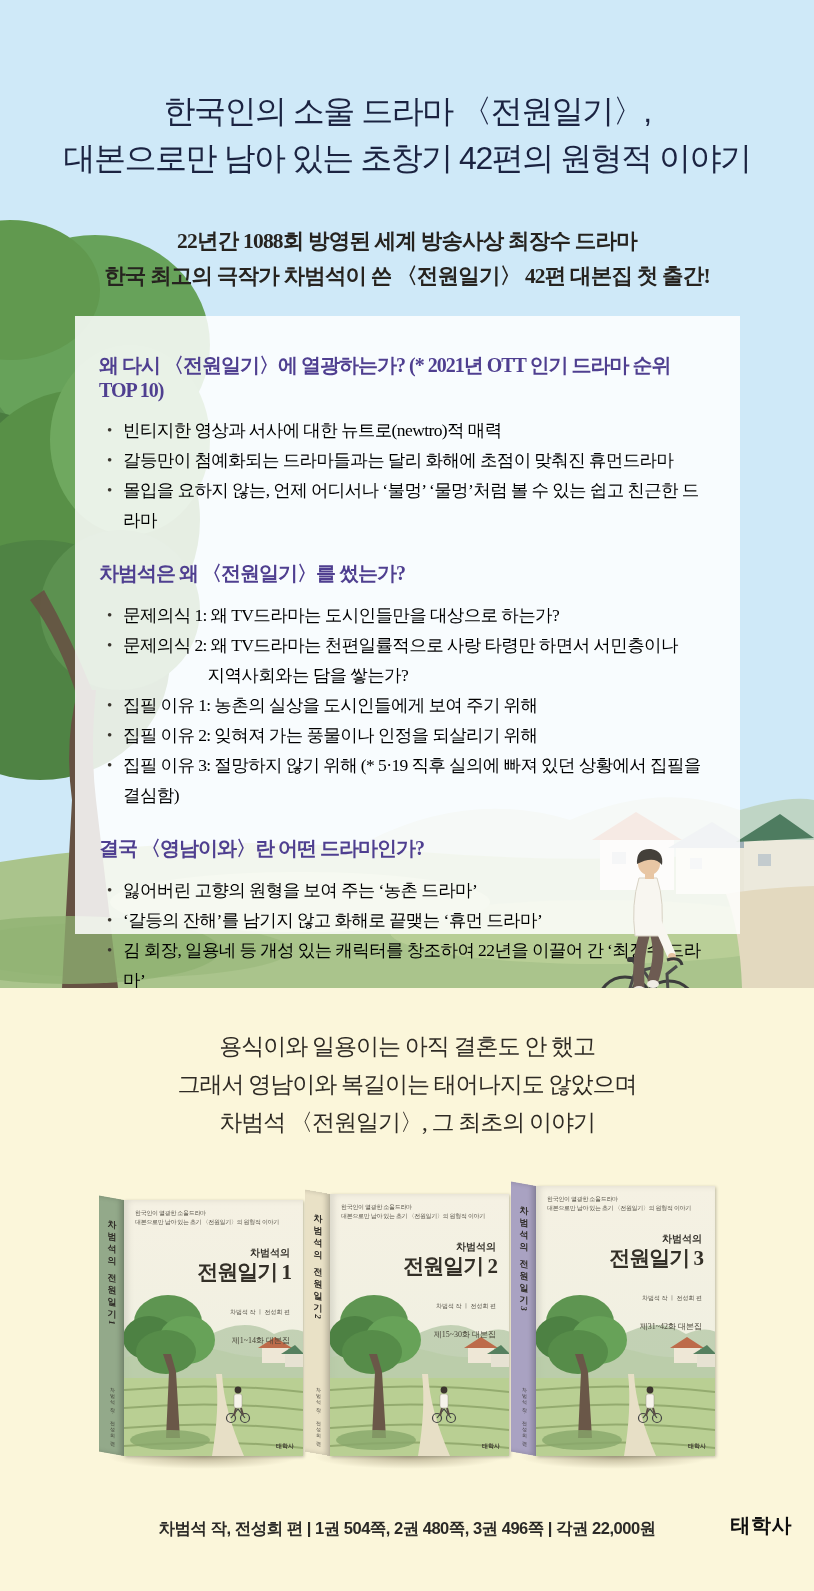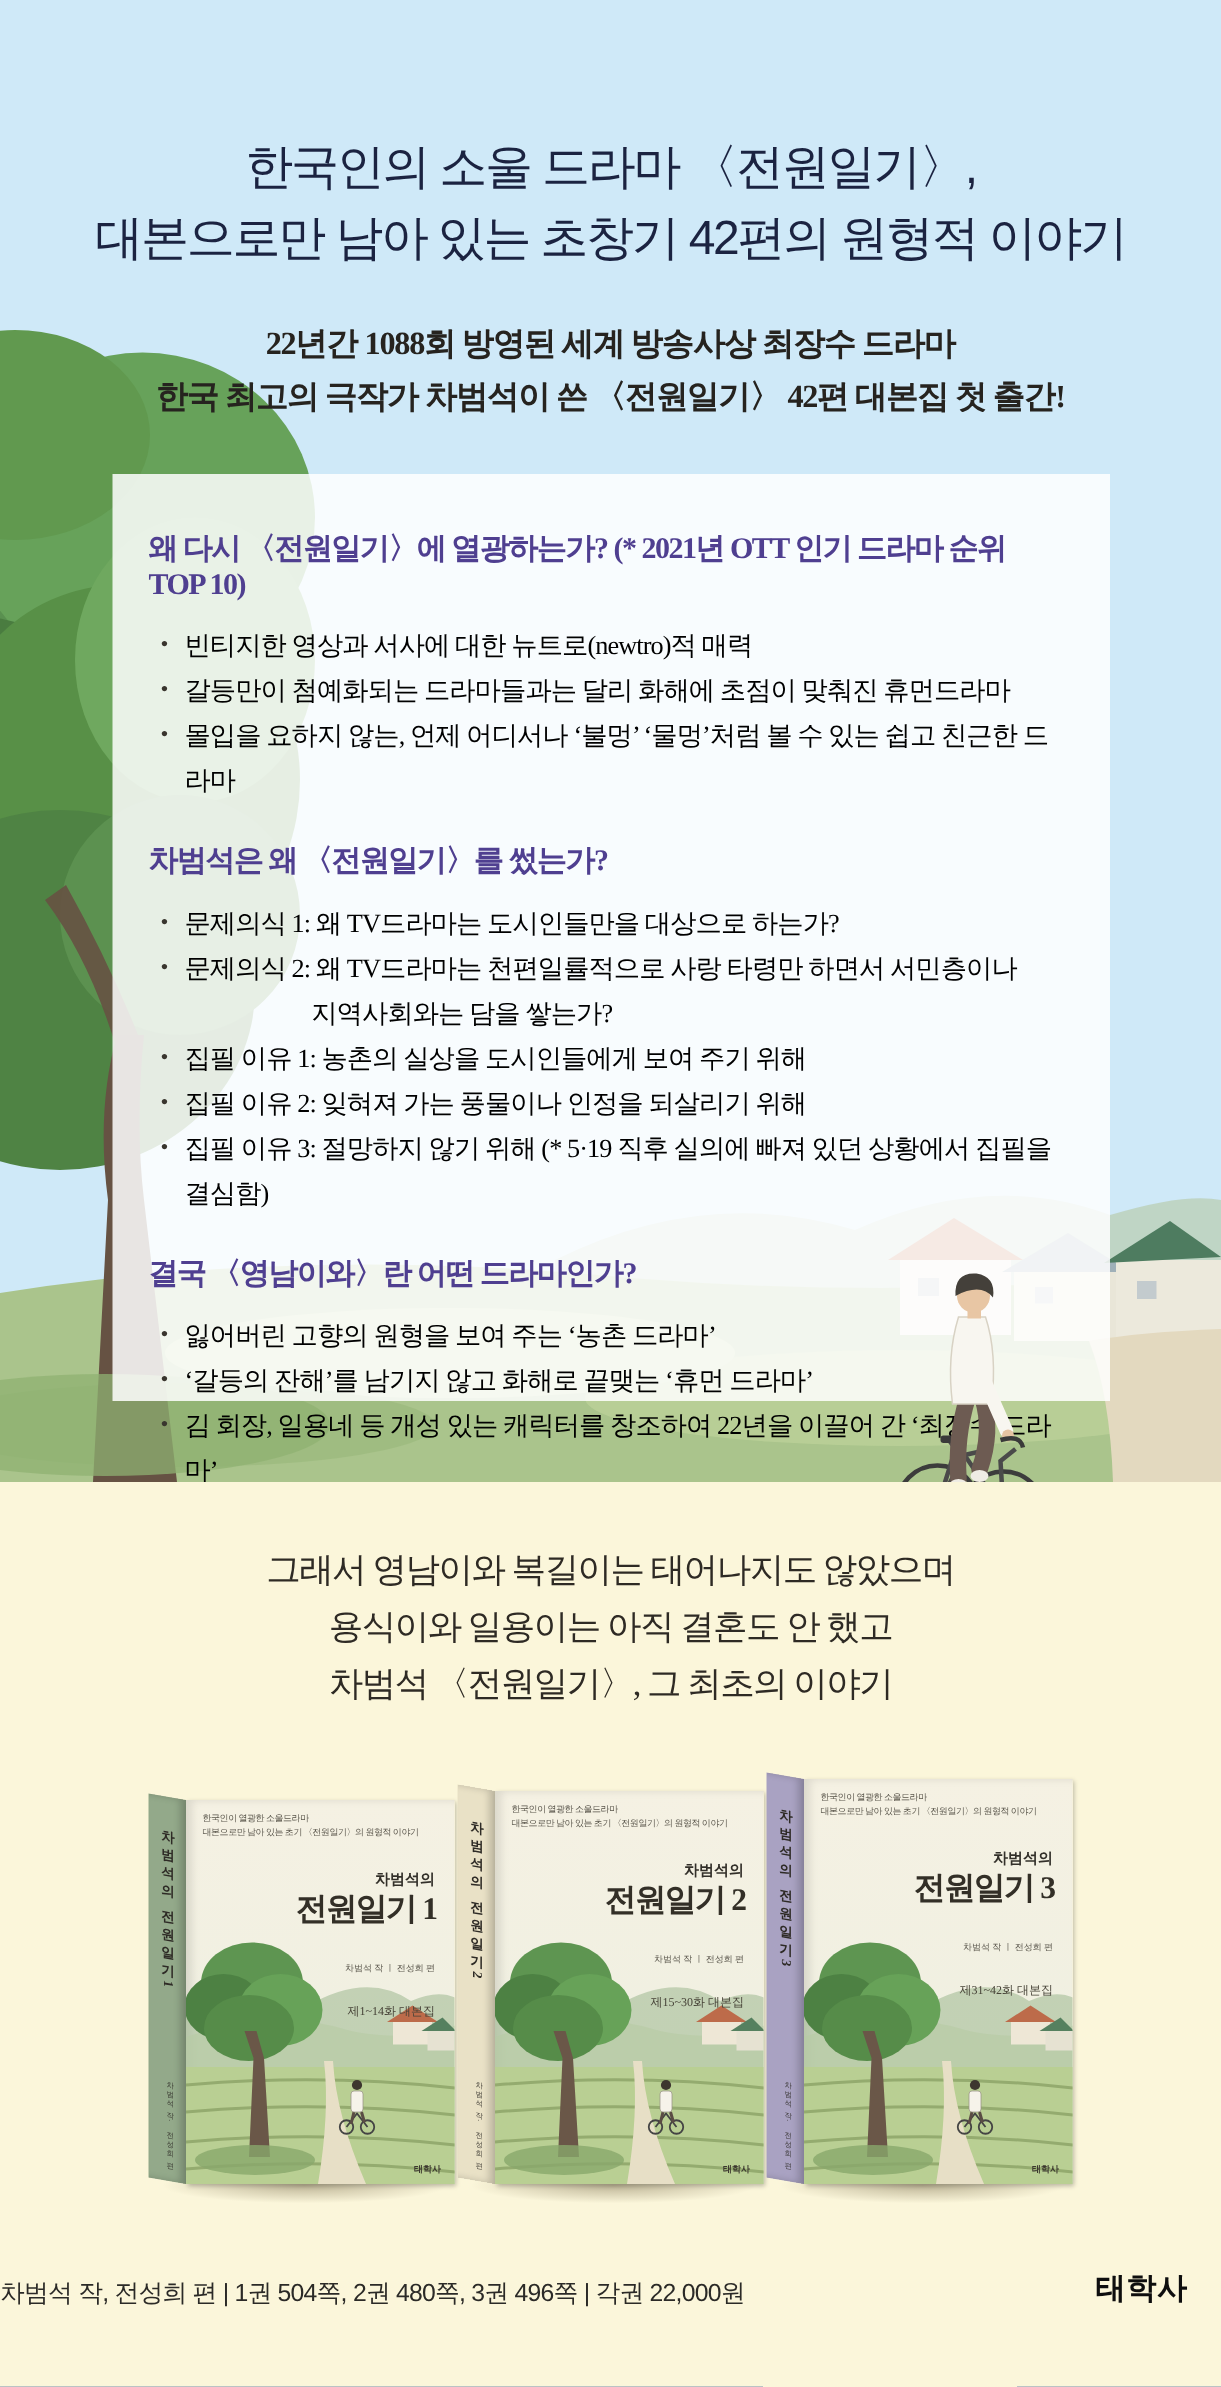--- a/index.html
+++ b/index.html
@@ -9,21 +9,21 @@
     font-family:"Liberation Serif", serif;
   }
   
   .header-title {
     position:absolute; top:88px; left:0; width:100%;
     text-align:center; font-family:"Liberation Sans", sans-serif;
     font-weight:normal; font-size:32px; line-height:47px;
     color:#1b2341; letter-spacing:-1.5px;
   }
   .header-subtitle {
-    position:absolute; top:212px; left:0; width:100%;
+    position:absolute; top:224px; left:0; width:100%;
     text-align:center; font-weight:bold; font-size:21.5px; line-height:35px;
     color:#26231f; letter-spacing:-0.8px;
   }
   
   .scene { position:absolute; top:0; left:0; }
   
   .card {
     position:absolute; left:75px; top:316px; width:665px; height:618px;
     background:rgba(255,255,255,0.85); box-sizing:border-box;
     padding:36px 34px 0 24px;
@@ -106,22 +106,22 @@
   .cover-credits {
     position:absolute; top:108px; right:13px; font-size:6px; color:#5a564c; z-index:2;
   }
   .cover-publisher {
     position:absolute; bottom:5px; right:9px; font-size:6px; font-weight:bold;
     color:#3c382f; z-index:2;
   }
   
   .footer-info {
     position:absolute; top:530px; left:0; width:100%;
-    text-align:left; font-family:"Liberation Sans", sans-serif;
-    font-weight:normal; font-size:16.5px; color:#2b2a27; letter-spacing:-0.5px;
+    text-align:center; font-family:"Liberation Sans", sans-serif;
+    font-weight:bold; font-size:16.5px; color:#2b2a27; letter-spacing:-0.5px;
   }
   .publisher-logo {
     position:absolute; top:524px; right:22px;
     font-family:"Liberation Sans", sans-serif; font-weight:900;
     font-size:20px; color:#0e0e0e; letter-spacing:0.5px;
   }
 </style>
 </head>
 <body>
 
@@ -215,22 +215,22 @@
     <circle cx="87" cy="119" r="4" fill="#e5c3a2"></circle>
     <path d="M82,122 Q95,118 97,127" stroke="#3a3a3a" stroke-width="3" fill="none"></path>
     <rect x="60" y="33" width="9" height="8" fill="#e8c6a4"></rect>
     <circle cx="64" cy="26" r="11" fill="#e8c6a4"></circle>
     <path d="M52,26 Q51,10 66,11 Q79,13 77,27 Q69,17 52,26 Z" fill="#44403a"></path>
   </svg>
 
   <div class="cream">
 
     <div class="middle-text">
+      <div>용식이와 일용이는 아직 결혼도 안 했고</div>
       <div>그래서 영남이와 복길이는 태어나지도 않았으며</div>
-      <div>용식이와 일용이는 아직 결혼도 안 했고</div>
       <div>차범석 〈전원일기〉, 그 최초의 이야기</div>
     </div>
 
     <div class="books">
 
       <div class="book book1">
         <div class="book-shadow"></div>
         <div class="spine" style="background-color: rgb(147, 169, 138);">
           <span class="spine-title">차범석의 전원일기 1</span>
           <span class="spine-credits">차범석 작 · 전성희 편</span>

